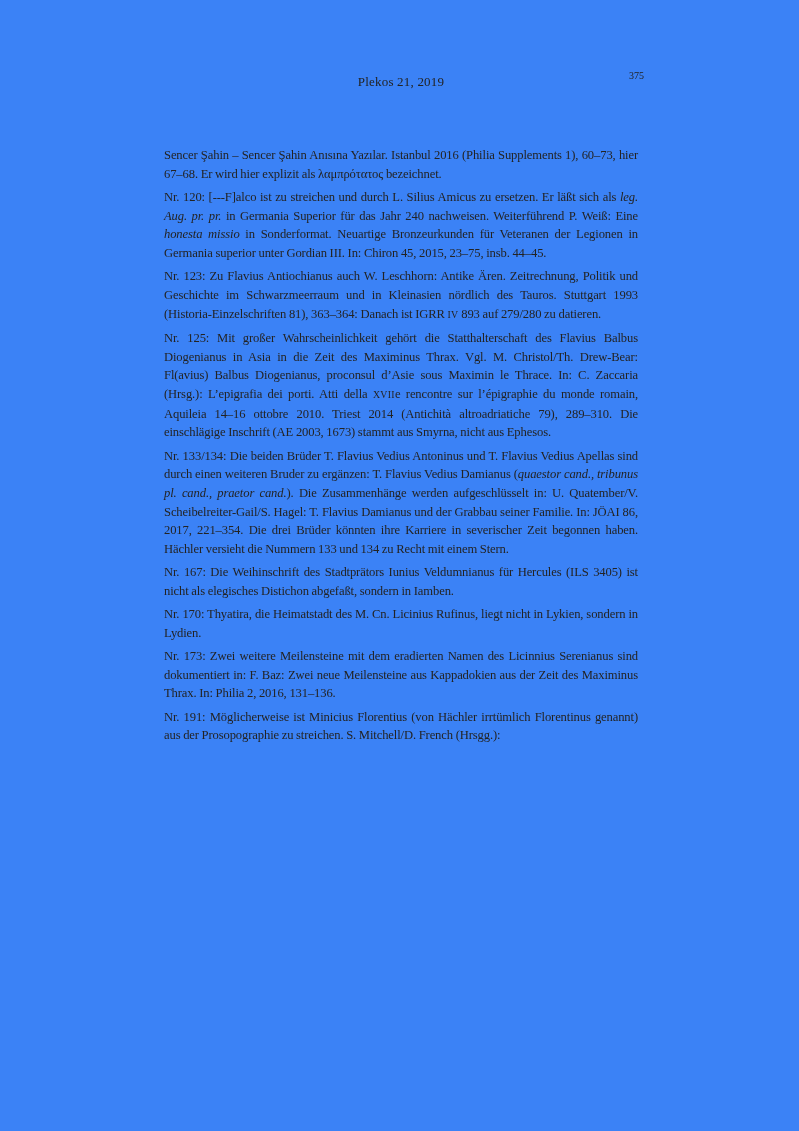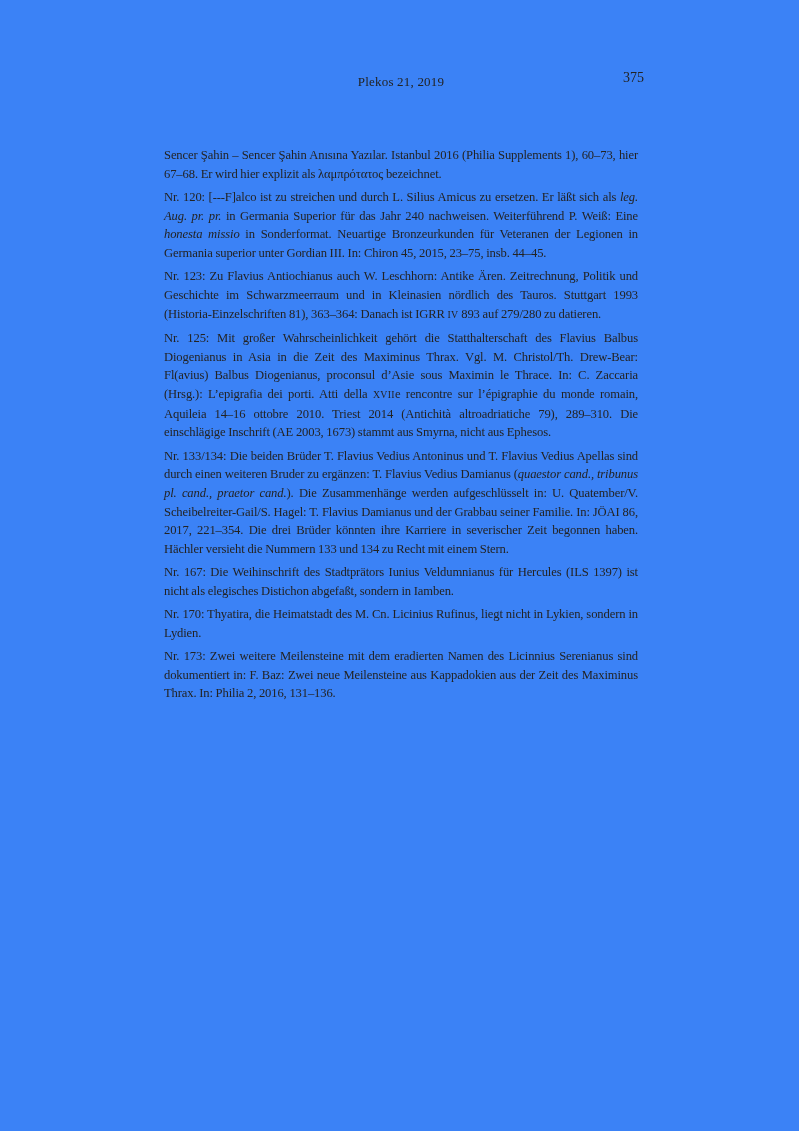--- a/index.html
+++ b/index.html
@@ -22,21 +22,21 @@
   }
   .journal-title {
     display: block;
     text-align: center;
     letter-spacing: 0.2px;
   }
   .page-number {
     position: absolute;
     top: -4px;
     right: -6px;
-    font-size: 14px;
+    font-size: 10px;
   }
   .text-block {
     position: absolute;
     top: 146px;
     left: 164px;
     width: 474px;
     font-size: 12.6px;
     line-height: 18.7px;
     text-align: justify;
     letter-spacing: -0.12px;
@@ -64,17 +64,18 @@
     <span class="journal-title">Plekos 21, 2019</span>
     <span class="page-number">375</span>
   </div>
 
   <div class="text-block">
       <p class="para"><span class="run run-normal">Sencer Şahin – Sencer Şahin Anısına Yazılar. Istanbul 2016 (Philia Supplements 1), 60–73, hier 67–68. Er wird hier explizit als λαμπρότατος bezeichnet.</span></p>
       <p class="para"><span class="run run-normal">Nr. 120: [---F]alco ist zu streichen und durch L. Silius Amicus zu ersetzen. Er läßt sich als </span><span class="run run-italic">leg. Aug. pr. pr.</span><span class="run run-normal"> in Germania Superior für das Jahr 240 nachweisen. Weiterführend P. Weiß: Eine </span><span class="run run-italic">honesta missio</span><span class="run run-normal"> in Sonderformat. Neuartige Bronzeurkunden für Veteranen der Legionen in Germania superior unter Gordian III. In: Chiron 45, 2015, 23–75, insb. 44–45.</span></p>
       <p class="para"><span class="run run-normal">Nr. 123: Zu Flavius Antiochianus auch W. Leschhorn: Antike Ären. Zeitrechnung, Politik und Geschichte im Schwarzmeerraum und in Kleinasien nördlich des Tauros. Stuttgart 1993 (Historia-Einzelschriften 81), 363–364: Danach ist IGRR </span><span class="run run-smallcaps">IV</span><span class="run run-normal"> 893 auf 279/280 zu datieren.</span></p>
       <p class="para"><span class="run run-normal">Nr. 125: Mit großer Wahrscheinlichkeit gehört die Statthalterschaft des Flavius Balbus Diogenianus in Asia in die Zeit des Maximinus Thrax. Vgl. M. Christol/Th. Drew-Bear: Fl(avius) Balbus Diogenianus, proconsul d’Asie sous Maximin le Thrace. In: C. Zaccaria (Hrsg.): L’epigrafia dei porti. Atti della </span><span class="run run-smallcaps">XVII</span><span class="run run-normal">e rencontre sur l’épigraphie du monde romain, Aquileia 14–16 ottobre 2010. Triest 2014 (Antichità altroadriatiche 79), 289–310. Die einschlägige Inschrift (AE 2003, 1673) stammt aus Smyrna, nicht aus Ephesos.</span></p>
       <p class="para"><span class="run run-normal">Nr. 133/134: Die beiden Brüder T. Flavius Vedius Antoninus und T. Flavius Vedius Apellas sind durch einen weiteren Bruder zu ergänzen: T. Flavius Vedius Damianus (</span><span class="run run-italic">quaestor cand., tribunus pl. cand., praetor cand.</span><span class="run run-normal">). Die Zusammenhänge werden aufgeschlüsselt in: U. Quatember/V. Scheibelreiter-Gail/S. Hagel: T. Flavius Damianus und der Grabbau seiner Familie. In: JÖAI 86, 2017, 221–354. Die drei Brüder könnten ihre Karriere in severischer Zeit begonnen haben. Hächler versieht die Nummern 133 und 134 zu Recht mit einem Stern.</span></p>
-      <p class="para"><span class="run run-normal">Nr. 167: Die Weihinschrift des Stadtprätors Iunius Veldumnianus für Hercules (ILS 1397) ist nicht als elegisches Distichon abgefaßt, sondern in Iamben.</span></p>
+      <p class="para"><span class="run run-normal">Nr. 167: Die Weihinschrift des Stadtprätors Iunius Veldumnianus für Hercules (ILS 3405) ist nicht als elegisches Distichon abgefaßt, sondern in Iamben.</span></p>
       <p class="para"><span class="run run-normal">Nr. 170: Thyatira, die Heimatstadt des M. Cn. Licinius Rufinus, liegt nicht in Lykien, sondern in Lydien.</span></p>
       <p class="para"><span class="run run-normal">Nr. 173: Zwei weitere Meilensteine mit dem eradierten Namen des Licinnius Serenianus sind dokumentiert in: F. Baz: Zwei neue Meilensteine aus Kappadokien aus der Zeit des Maximinus Thrax. In: Philia 2, 2016, 131–136.</span></p>
+      <p class="para"><span class="run run-normal">Nr. 191: Möglicherweise ist Minicius Florentius (von Hächler irrtümlich Florentinus genannt) aus der Prosopographie zu streichen. S. Mitchell/D. French (Hrsgg.):</span></p>
     </div>
 </div>
 
 </body></html>

